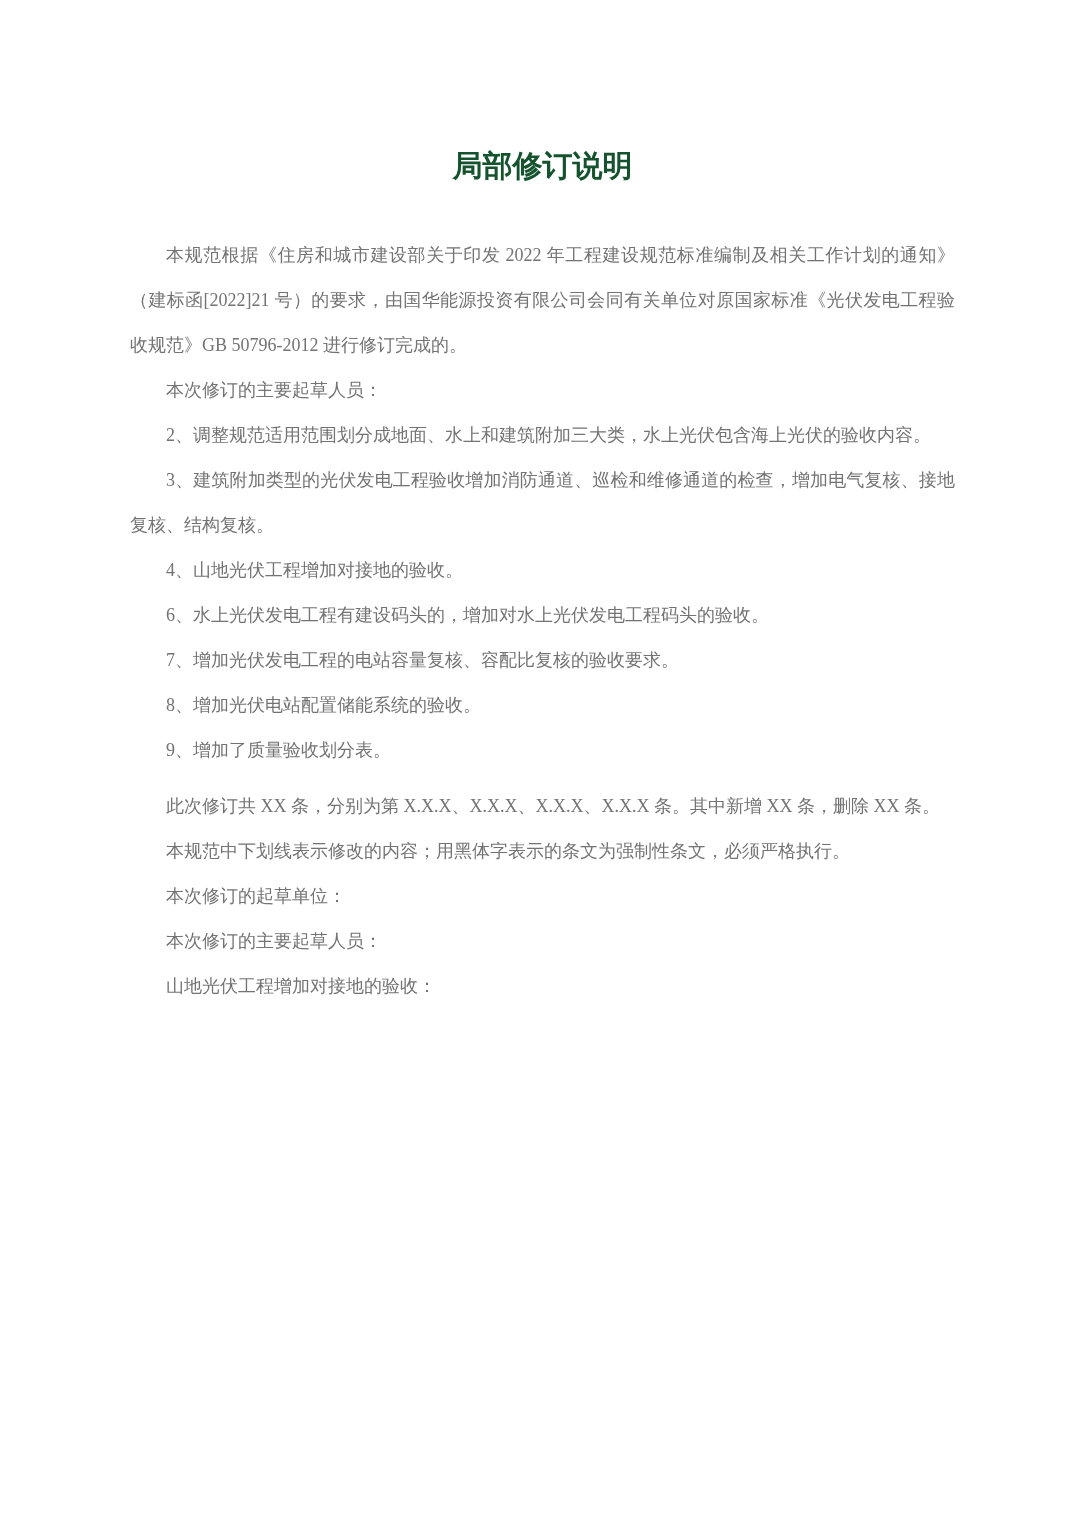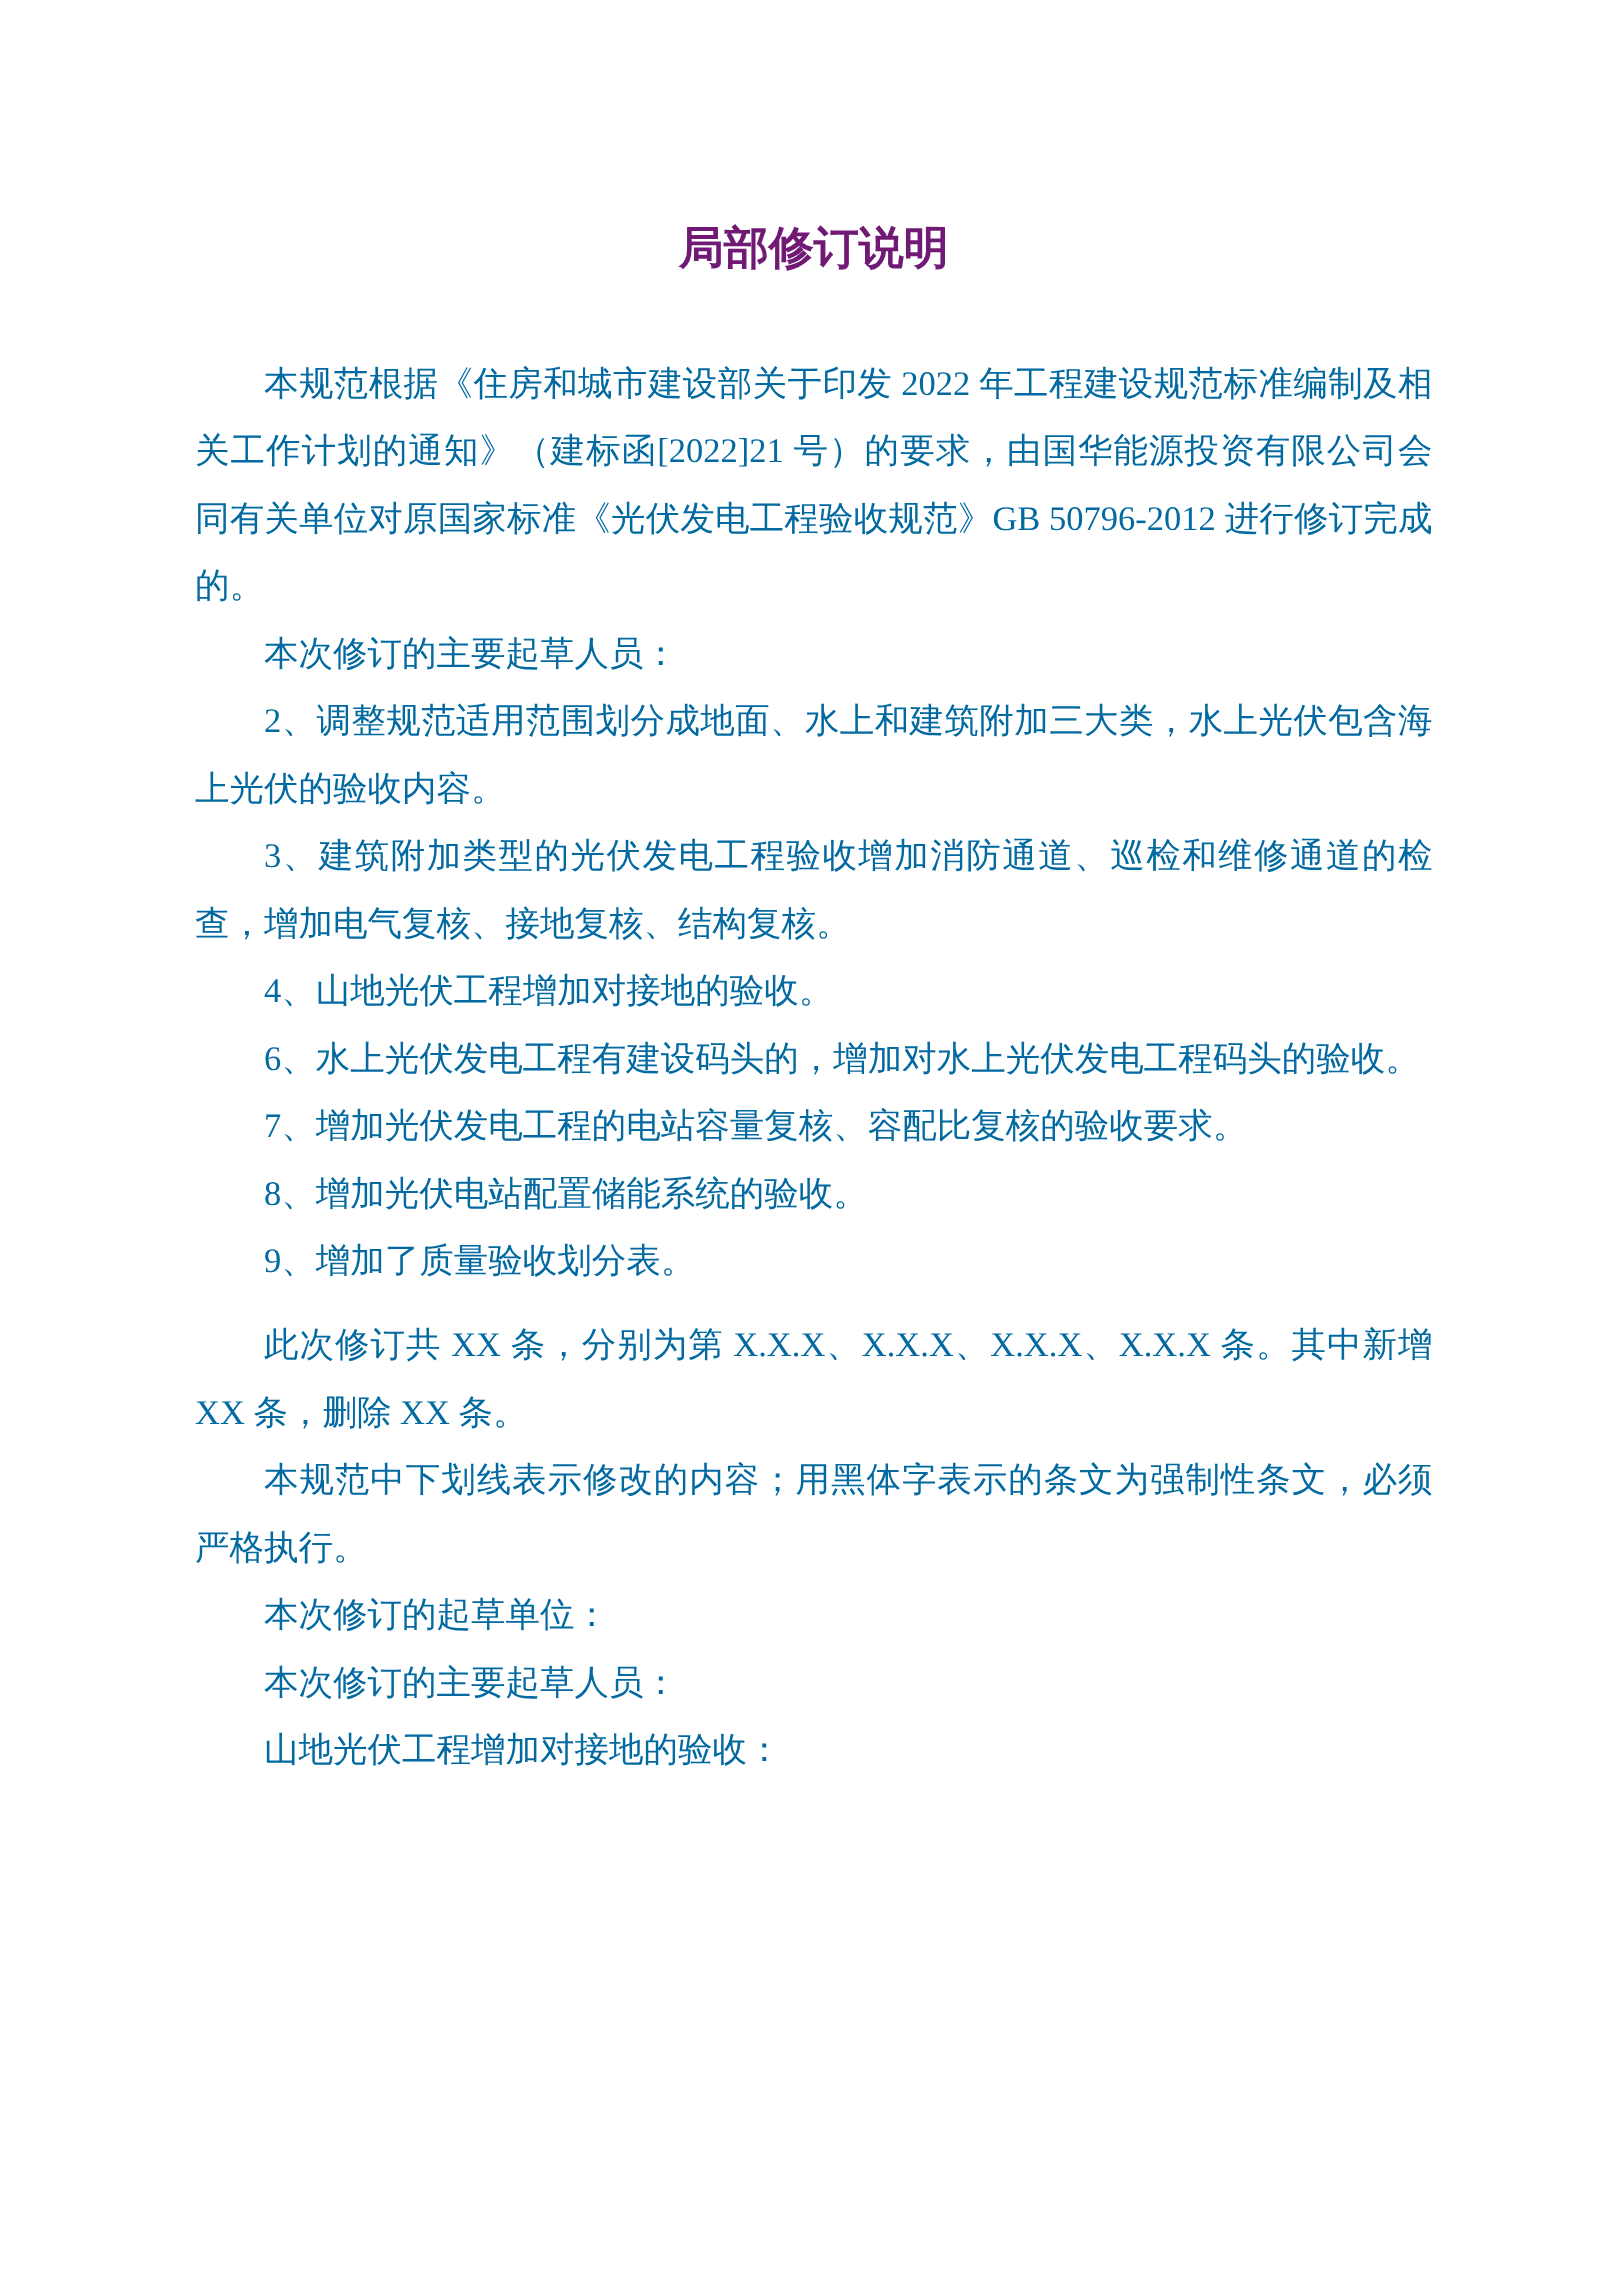--- a/index.html
+++ b/index.html
@@ -21,33 +21,33 @@
       width: 825px;
       top: 0;
     }
     .doc-title {
       margin: 148px 0 0 0;
       font-family: "Liberation Sans", "DejaVu Sans", sans-serif;
       font-weight: 700;
       font-size: 30px;
       line-height: 36px;
       text-align: center;
-      color: #701a75;
+      color: #14532d;
     }
     .doc-body {
       margin-top: 49px;
     }
     .para {
       margin: 0;
       font-family: "Liberation Serif", "DejaVu Serif", serif;
-      font-size: 23px;
+      font-size: 18px;
       line-height: 45px;
       text-align: justify;
       text-indent: 2em;
-      color: #0369a1;
+      color: #737373;
       word-break: normal;
       overflow-wrap: break-word;
     }
     .para.gap-before {
       margin-top: 11px;
     }
   </style>
 </head>
 <body>
 

